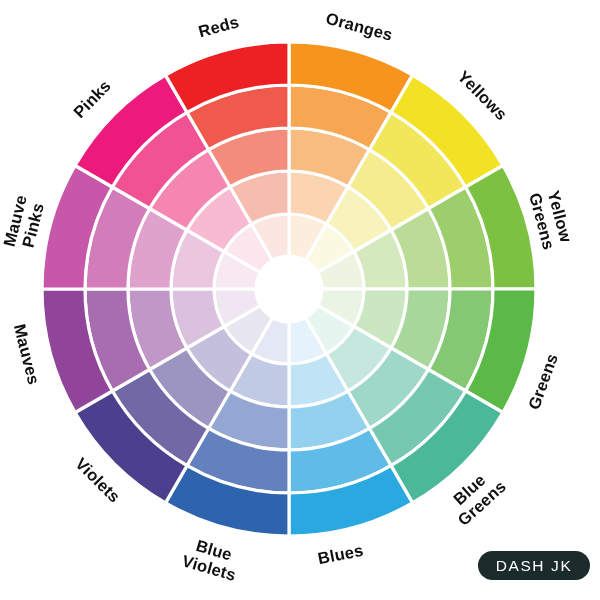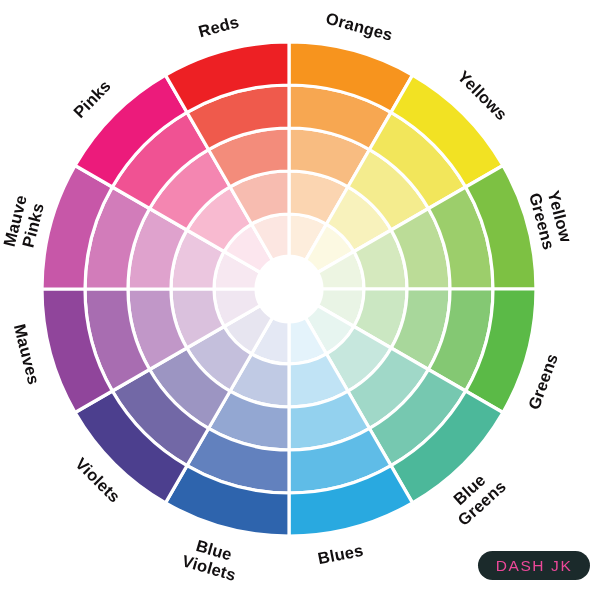--- a/index.html
+++ b/index.html
@@ -50,21 +50,21 @@
     background: #1b2a2b;
     border-radius: 15px;
     display: flex;
     align-items: center;
     justify-content: center;
   }
   #badge-text {
     font-family: "Liberation Sans", sans-serif;
     font-size: 15.5px;
     letter-spacing: 1.6px;
-    color: #ec4899;
+    color: #ffffff;
     font-weight: 400;
     line-height: 1;
   }
 </style>
 </head>
 <body>
 
 <div id="wheel-wrap">
   <svg id="wheel" viewBox="0 0 600 600">
     <g id="sectors">

